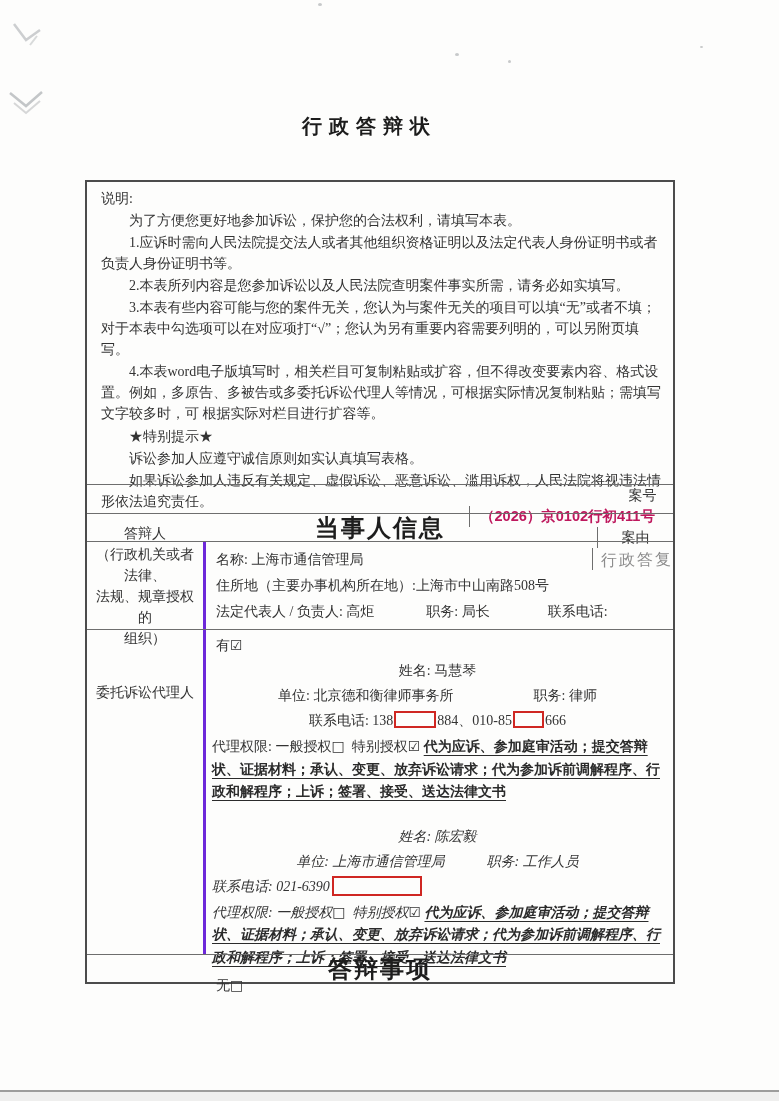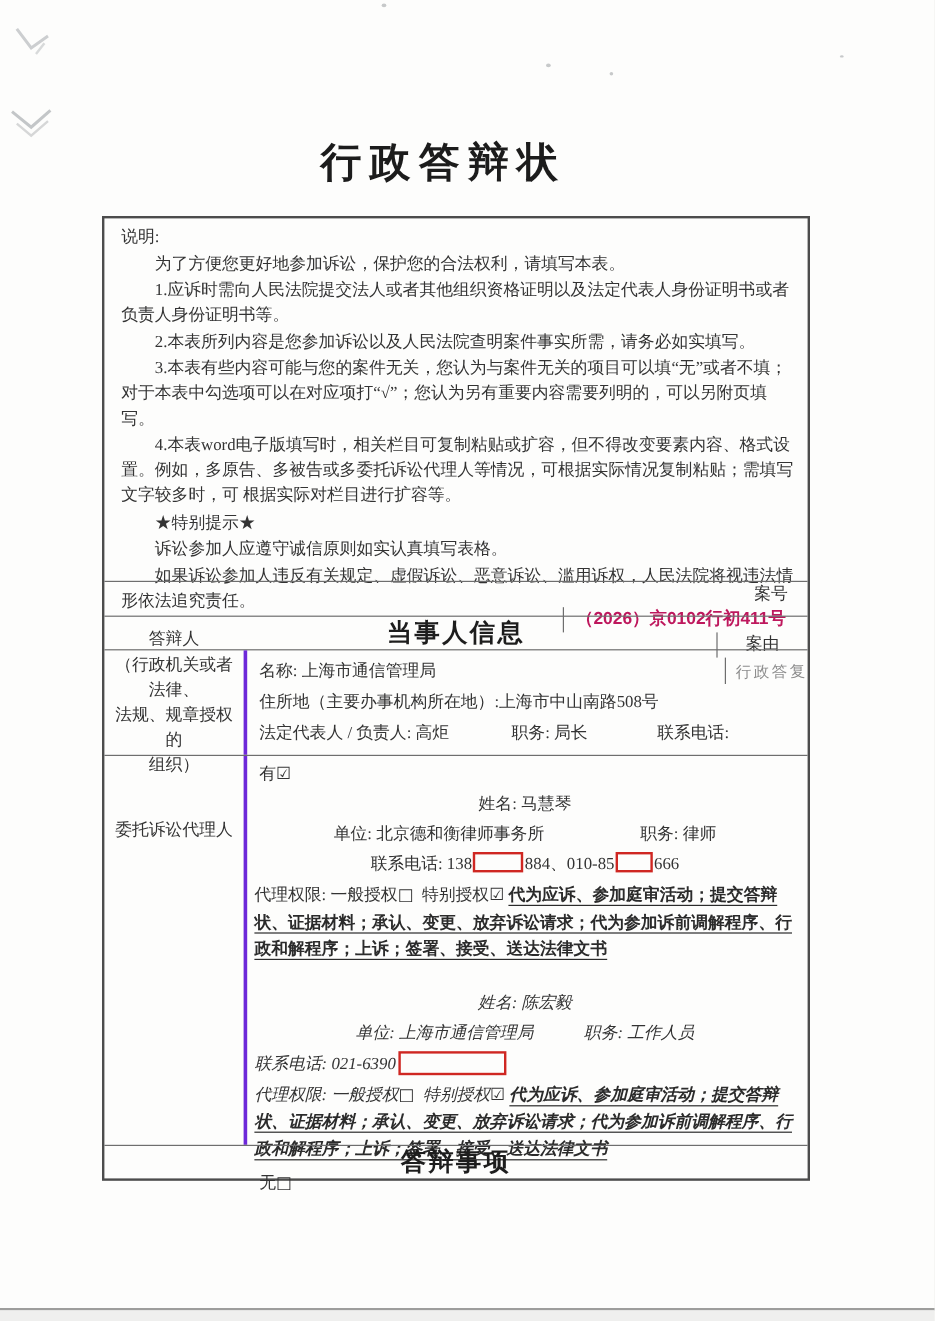--- a/index.html
+++ b/index.html
@@ -9,21 +9,21 @@
     font-family:"Liberation Serif","DejaVu Serif",serif;
     color:#2e2e2e;
   }
   .scan-bottom-line { position:absolute; left:0; top:1090px; width:779px; height:2px; background:#9d9d9c; }
   .scan-bottom-strip { position:absolute; left:0; top:1092px; width:779px; height:9px; background:#efefee; }
   .speck { position:absolute; background:#c7c9ca; border-radius:50%; }
 
   
   .doc-title {
     position:absolute; top:113px; left:0; width:739px; margin:0;
-    text-align:center; font-size:34px; font-weight:bold; letter-spacing:7px;
+    text-align:center; font-size:20px; font-weight:bold; letter-spacing:7px;
     color:#1c1c1c; font-family:"Liberation Sans","DejaVu Sans",sans-serif;
   }
 
   
   .sheet {
     position:absolute; left:85px; top:180px; width:590px; height:804px;
     border:2px solid #4c4c4c; box-sizing:border-box;
     display:flex; flex-direction:column;
     font-size:14px; line-height:21px; color:#333;
     background:transparent;
@@ -40,26 +40,26 @@
 
   
   .case-row { height:29px; display:flex; align-items:flex-end;flex-direction:column; }
   .case-row .cell { box-sizing:border-box; display:flex; align-items:center; }
   .case-row .cell + .cell { border-left:1px solid #6e6e6e; }
   .c-no-label   { width:61px;  justify-content:center; }
   .c-no-value   { width:204px; padding-left:10px; font-weight:bold; color:#be185d;
                   font-family:"Liberation Sans","DejaVu Sans",sans-serif; font-size:14.5px; }
   .c-cause-label{ width:76px;  justify-content:center; }
   .c-cause-value{ flex:1; padding-left:8px; align-items:flex-start; }
-  .handwritten  { color:#8d8d8d; font-size:13px; letter-spacing:2px; transform:rotate(-0.6deg); margin-top:1px; }
+  .handwritten  { color:#8d8d8d; font-size:16px; letter-spacing:2px; transform:rotate(-0.6deg); margin-top:1px; }
 
   
   .section-header {
     display:flex; align-items:center; justify-content:center;
-    font-weight:bold; font-size:21px; letter-spacing:2px; color:#1d1d1d;
+    font-weight:bold; font-size:24px; letter-spacing:2px; color:#1d1d1d;
     font-family:"Liberation Sans","DejaVu Sans",sans-serif;
   }
   .party-header   { height:28px; }
   .defense-header { flex:1; }
 
   
   .split-row { display:flex; align-items:stretch; }
   .left-cell {
     width:119px; box-sizing:border-box; border-right:3px solid #6d28d9;
     display:flex; flex-direction:column; align-items:center; justify-content:center;

